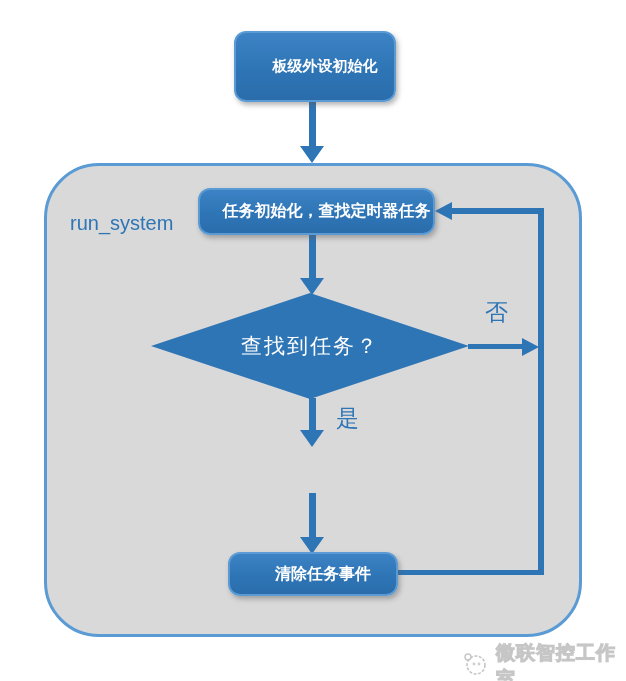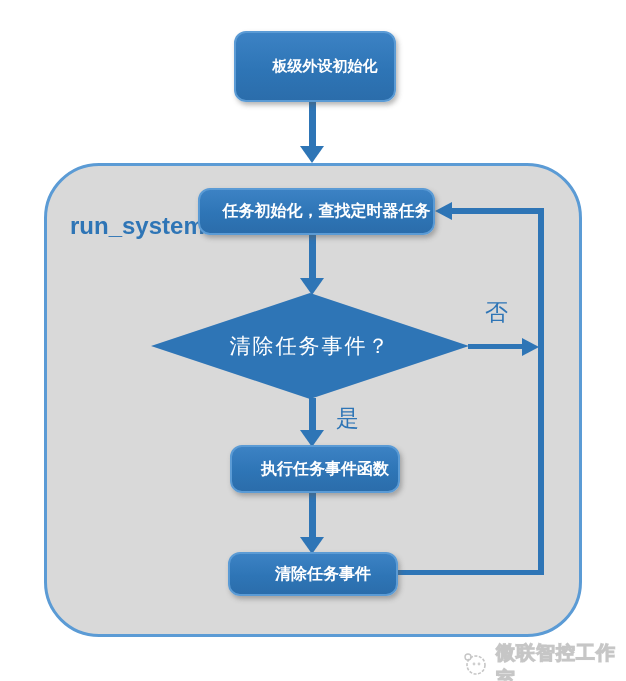--- a/index.html
+++ b/index.html
@@ -22,22 +22,22 @@
     width: 538px; height: 474px;
     background: #d9d9d9;
     border: 3px solid #5b9bd5;
     border-radius: 55px;
     box-sizing: border-box;
     z-index: 1;
   }
   .run-label {
     position: absolute;
     left: 70px; top: 212px;
-    font-size: 24px;
-    font-weight: bold;
+    font-size: 20px;
+    font-weight: normal;
     color: #2e75b6;
     z-index: 3;
   }
   
   .node {
     position: absolute;
     background: linear-gradient(180deg, #3c82c4 0%, #2e75b6 55%, #2b6dab 100%);
     border: 2px solid #5b9bd5;
     border-radius: 12px;
     box-sizing: border-box;
@@ -148,34 +148,31 @@
   <div class="run-label">run_system</div>
 
   <div class="node update">
     <div>任务初始化，查找定时器任务</div>
   </div>
 
   <div class="line" style="left:309px; top:235px; width:7px; height:44px;"></div>
   <div class="head down" style="left:300px; top:278px;"></div>
 
   <div class="diamond">
-    <div>清除任务事件？</div>
+    <div>查找到任务？</div>
   </div>
 
   <div class="branch-label no">否</div>
   <div class="line" style="left:468px; top:344px; width:56px; height:5px;"></div>
   <div class="head right" style="left:522px; top:338px;"></div>
 
   <div class="branch-label yes">是</div>
   <div class="line" style="left:309px; top:398px; width:7px; height:33px;"></div>
   <div class="head down" style="left:300px; top:430px;"></div>
 
-  <div class="node exec">
-    <div>执行任务事件函数</div>
-  </div>
 
   <div class="line" style="left:309px; top:493px; width:7px; height:45px;"></div>
   <div class="head down" style="left:300px; top:537px;"></div>
 
   <div class="node clear">
     <div>清除任务事件</div>
   </div>
 
   <div class="line" style="left:398px; top:570px; width:146px; height:5px;"></div>
   <div class="line" style="left:538px; top:209px; width:6px; height:366px;"></div>

